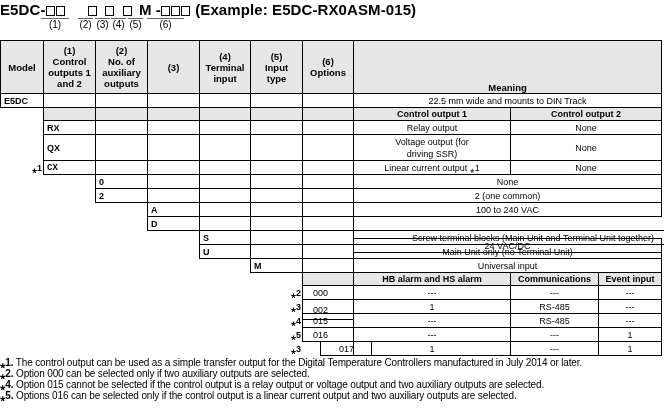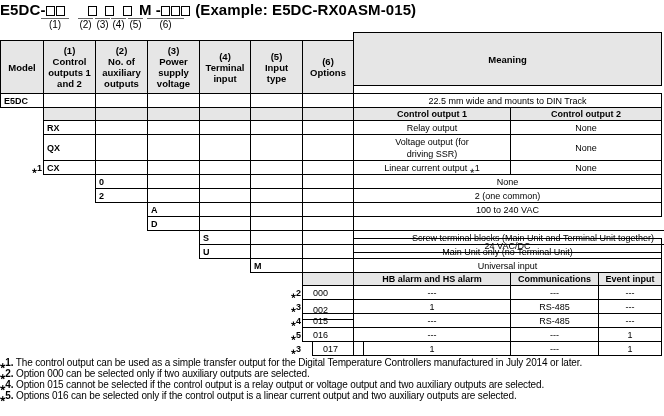--- a/index.html
+++ b/index.html
@@ -46,35 +46,34 @@
 <div class="cell b grey hdr" style="left:43px;top:40px;width:53px;height:54px;">
     <span>(1)</span>
     <span>Control outputs 1 and 2</span>
   </div>
 <div class="cell b grey hdr" style="left:95px;top:40px;width:53px;height:54px;">
     <span>(2)</span>
     <span>No. of auxiliary outputs</span>
   </div>
 <div class="cell b grey hdr" style="left:147px;top:40px;width:53px;height:54px;">
     <span>(3)</span>
-    <span>Power supply voltage</span>
   </div>
 <div class="cell b grey hdr" style="left:199px;top:40px;width:52px;height:54px;">
     <span>(4)</span>
     <span style="width:44px">Terminal input</span>
   </div>
 <div class="cell b grey hdr" style="left:250px;top:40px;width:53px;height:54px;">
     <span>(5)</span>
     <span style="width:30px">Input type</span>
   </div>
 <div class="cell b grey hdr" style="left:302px;top:40px;width:52px;height:54px;">
     <span>(6)</span>
     <span>Options</span>
   </div>
-<div class="cell b grey hdr" style="left:353px;top:32px;width:309px;height:54px;">
+<div class="cell b grey hdr" style="left:353px;top:40px;width:309px;height:54px;justify-content:flex-end;">
     <span>Meaning</span>
   </div>
 
 <div class="cell b bold left" style="left:0;top:93px;width:44px;height:15px;">E5DC</div>
 <div class="cell b" style="left:43px;top:93px;width:53px;height:15px;"></div>
 <div class="cell b" style="left:95px;top:93px;width:53px;height:15px;"></div>
 <div class="cell b" style="left:147px;top:93px;width:53px;height:15px;"></div>
 <div class="cell b" style="left:199px;top:93px;width:52px;height:15px;"></div>
 <div class="cell b" style="left:250px;top:93px;width:53px;height:15px;"></div>
 <div class="cell b" style="left:302px;top:93px;width:52px;height:15px;"></div>
@@ -101,21 +100,21 @@
 <div class="cell b bold left" style="left:43px;top:134px;width:53px;height:27px;">QX</div>
 <div class="cell b" style="left:95px;top:134px;width:53px;height:27px;"></div>
 <div class="cell b" style="left:147px;top:134px;width:53px;height:27px;"></div>
 <div class="cell b" style="left:199px;top:134px;width:52px;height:27px;"></div>
 <div class="cell b" style="left:250px;top:134px;width:53px;height:27px;"></div>
 <div class="cell b" style="left:302px;top:134px;width:52px;height:27px;"></div>
 <div class="cell b" style="left:353px;top:134px;width:158px;height:27px;padding:0 40px;">Voltage output (for driving SSR)</div>
 <div class="cell b" style="left:510px;top:134px;width:152px;height:27px;">None</div>
 
 <div class="cell bold right" style="left:0;top:160px;width:44px;height:15px;">⁎1</div>
-<div class="cell b bold left" style="left:43px;top:160px;width:53px;height:15px;">CX</div>
+<div class="cell b bold left" style="left:43px;top:160px;width:53px;height:15px;font-family:Liberation Mono, monospace;">CX</div>
 <div class="cell b" style="left:95px;top:160px;width:53px;height:15px;"></div>
 <div class="cell b" style="left:147px;top:160px;width:53px;height:15px;"></div>
 <div class="cell b" style="left:199px;top:160px;width:52px;height:15px;"></div>
 <div class="cell b" style="left:250px;top:160px;width:53px;height:15px;"></div>
 <div class="cell b" style="left:302px;top:160px;width:52px;height:15px;"></div>
 <div class="cell b" style="left:353px;top:160px;width:158px;height:15px;">Linear current output ⁎1</div>
 <div class="cell b" style="left:510px;top:160px;width:152px;height:15px;">None</div>
 
 <div class="cell b bold left" style="left:95px;top:174px;width:53px;height:15px;">0</div>
 <div class="cell b" style="left:147px;top:174px;width:53px;height:15px;"></div>
@@ -180,21 +179,21 @@
 <div class="cell b" style="left:510px;top:313px;width:89px;height:15px;">RS-485</div>
 <div class="cell b" style="left:598px;top:313px;width:64px;height:15px;">---</div>
 
 <div class="cell bold right" style="left:250px;top:327px;width:53px;height:15px;">⁎5</div>
 <div class="cell b left" style="left:302px;top:327px;width:52px;height:15px;padding-left:10px;">016</div>
 <div class="cell b" style="left:353px;top:327px;width:158px;height:15px;">---</div>
 <div class="cell b" style="left:510px;top:327px;width:89px;height:15px;">---</div>
 <div class="cell b" style="left:598px;top:327px;width:64px;height:15px;">1</div>
 
 <div class="cell bold right" style="left:250px;top:341px;width:53px;height:15px;">⁎3</div>
-<div class="cell b left" style="left:312px;top:341px;width:52px;height:15px;padding-left:10px;">017</div>
+<div class="cell b left" style="left:320px;top:341px;width:52px;height:15px;padding-left:18px;">017</div>
 <div class="cell b" style="left:353px;top:341px;width:158px;height:15px;">1</div>
 <div class="cell b" style="left:510px;top:341px;width:89px;height:15px;">---</div>
 <div class="cell b" style="left:598px;top:341px;width:64px;height:15px;">1</div>
 
 <div class="notes">
   <div><span class="k">⁎1.</span> <span>The control output can be used as a simple transfer output for the Digital Temperature Controllers manufactured in July 2014 or later.</span></div>
   <div><span class="k">⁎2.</span> <span>Option 000 can be selected only if two auxiliary outputs are selected.</span></div>
   <div><span class="k">⁎4.</span> <span>Option 015 cannot be selected if the control output is a relay output or voltage output and two auxiliary outputs are selected.</span></div>
   <div><span class="k">⁎5.</span> <span>Options 016 can be selected only if the control output is a linear current output and two auxiliary outputs are selected.</span></div>
 </div>

